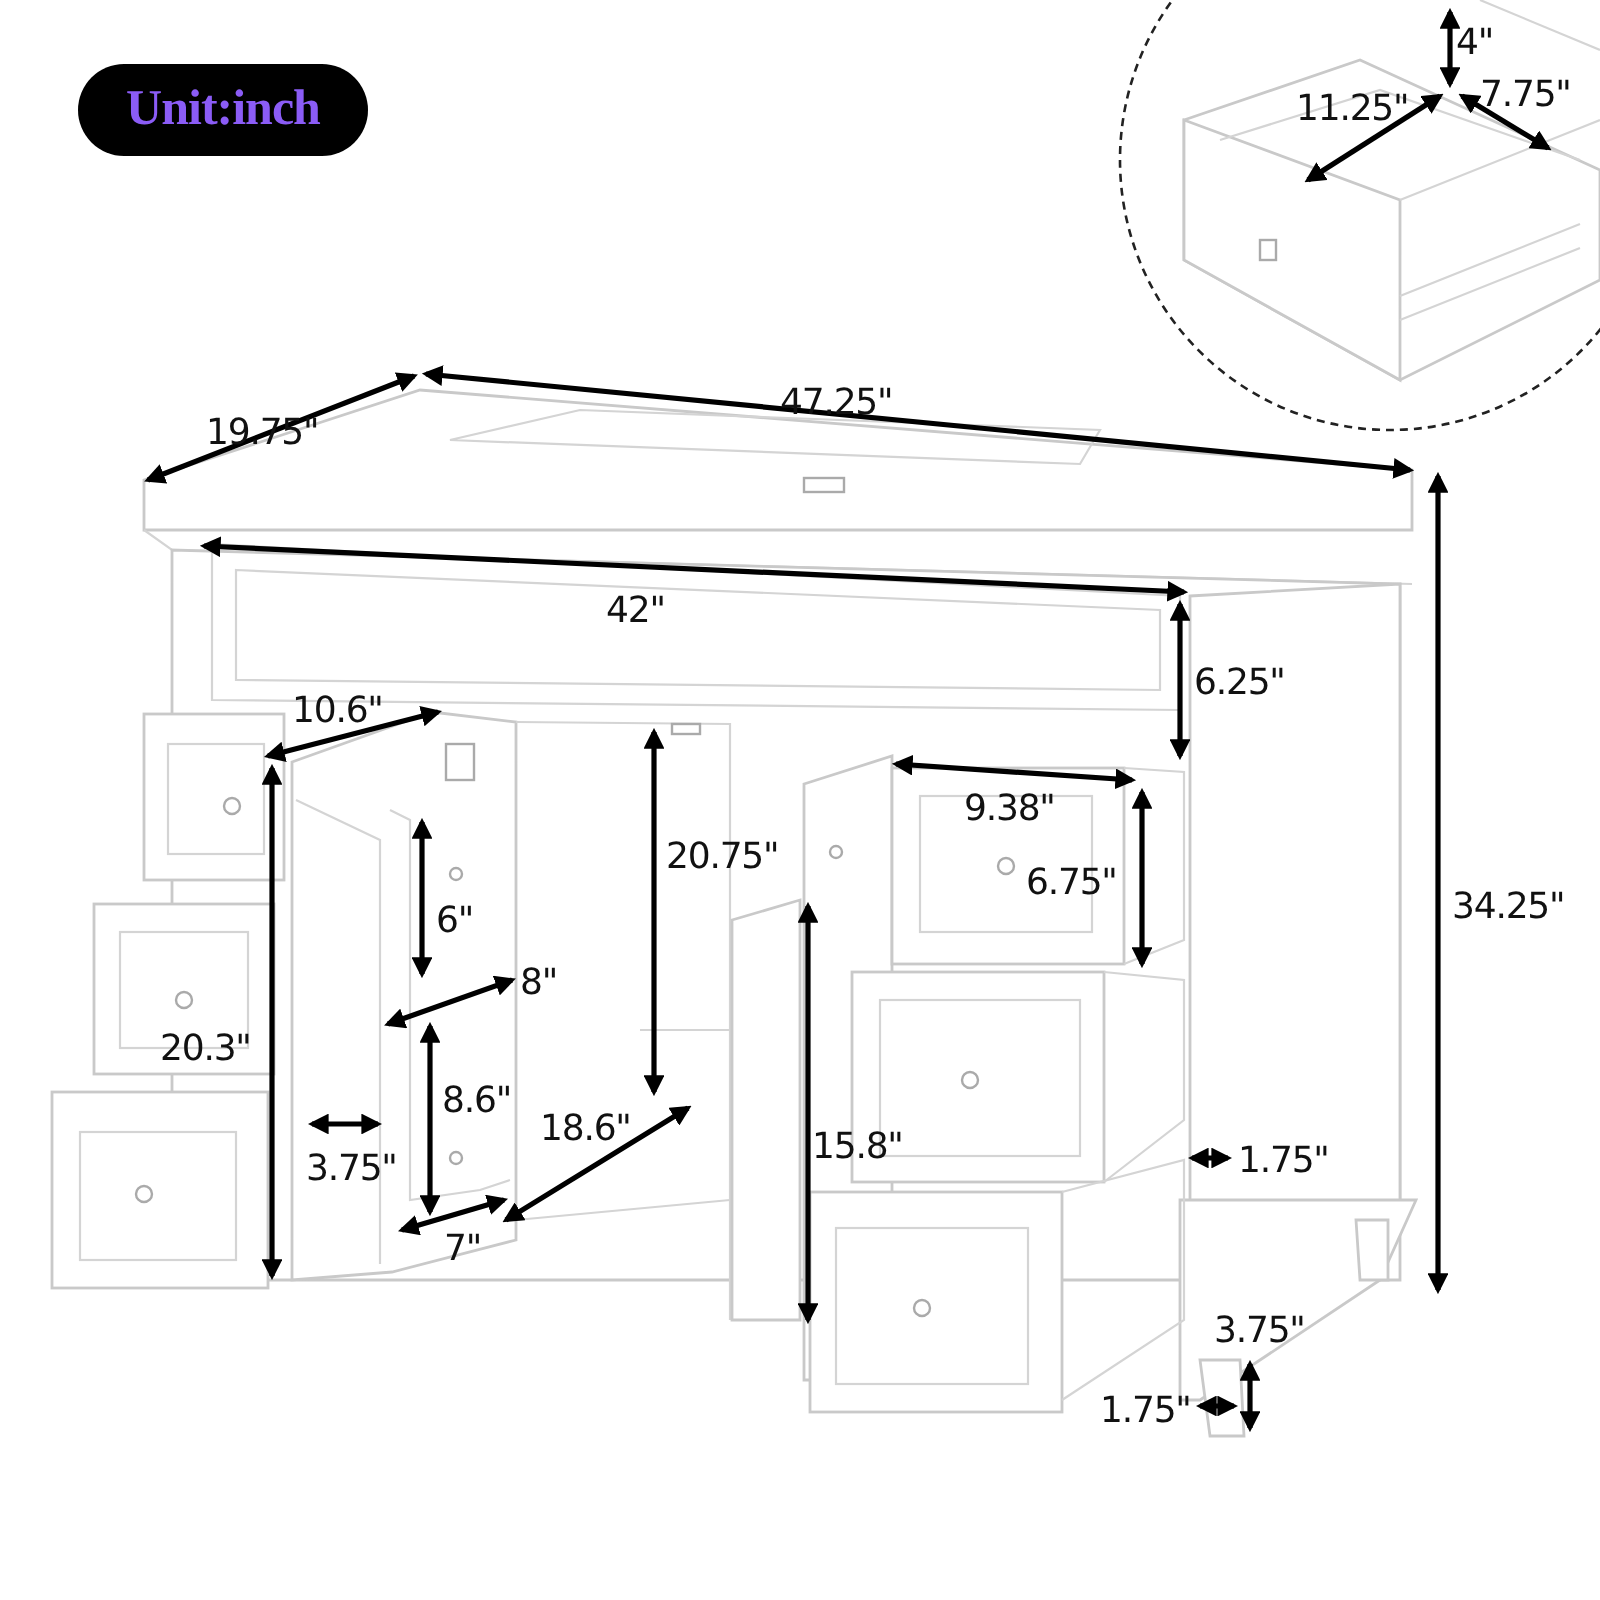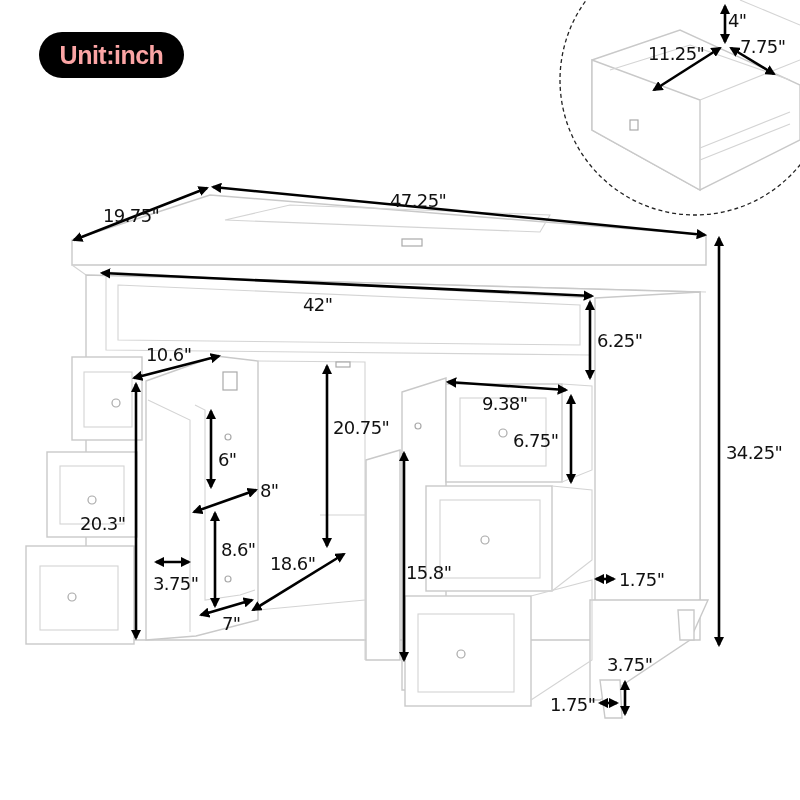--- a/index.html
+++ b/index.html
@@ -1,21 +1,21 @@
 <!DOCTYPE html>
 <html><head>
   <meta charset="utf-8">
   <style>
     html, body { margin: 0; padding: 0; background: #ffffff; }
     body { width: 800px; height: 800px; position: relative; overflow: hidden; font-family: "DejaVu Sans Condensed", "DejaVu Sans", sans-serif; }
     #stage { position: absolute; left: 0; top: 0; width: 800px; height: 800px; }
     .unit-badge {
       position: absolute; left: 39px; top: 32px; width: 145px; height: 46px;
-      background: #000; border-radius: 23px; color: #fca5a5;
-      font-family: Liberation Sans, sans-serif; font-weight: bold; font-size: 25px;
+      background: #000; border-radius: 23px; color: #8b5cf6;
+      font-family: Liberation Serif, serif; font-weight: bold; font-size: 25px;
       display: flex; align-items: center; justify-content: center; letter-spacing: -0.5px;
     }
     svg text.dim { font-family: "DejaVu Sans", sans-serif; font-size: 18px; fill: #111; letter-spacing: -0.6px; }
     .line { stroke: #c9c9c9; stroke-width: 1.4; fill: #fff; }
     .line2 { stroke: #d4d4d4; stroke-width: 1.1; fill: none; }
     .arrow { stroke: #000; stroke-width: 2.6; fill: none; }
     .knob { stroke: #aaa; stroke-width: 1.2; fill: #fff; }
   </style>
 </head>
 <body>

